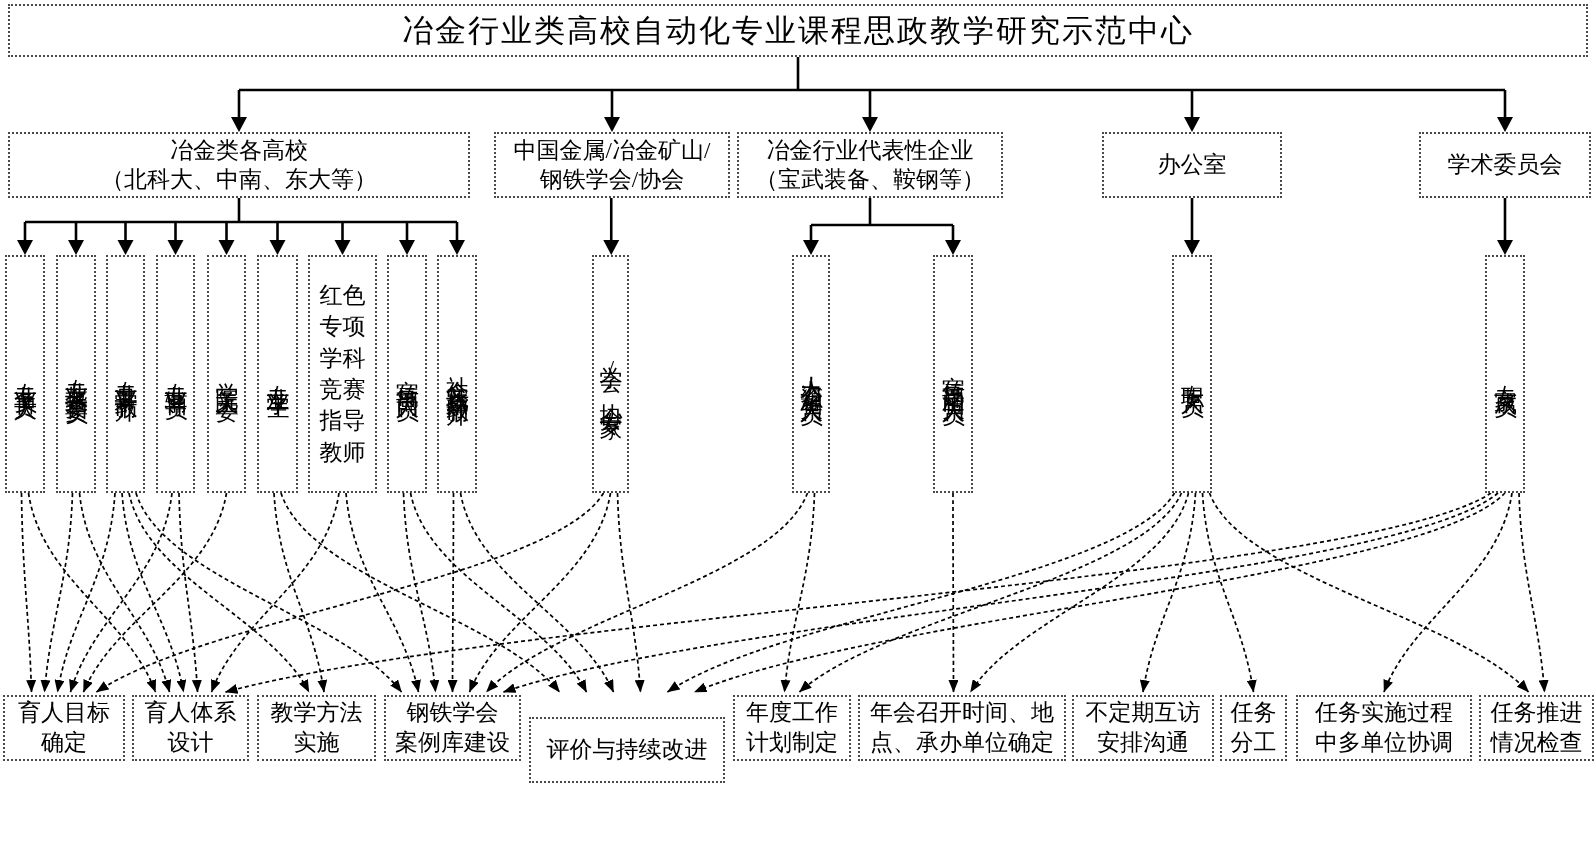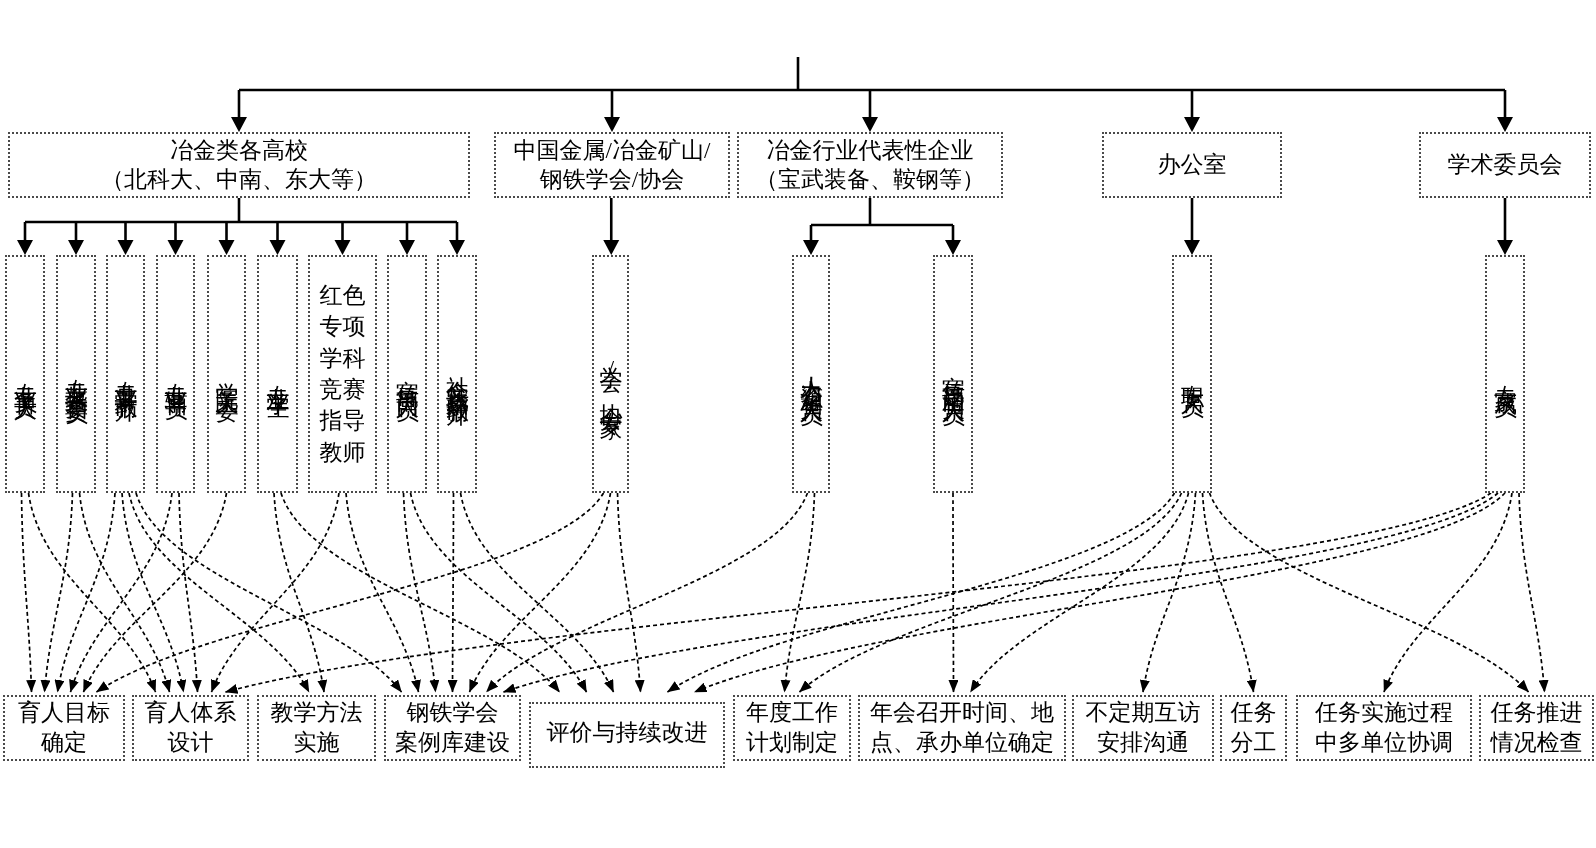--- a/index.html
+++ b/index.html
@@ -110,20 +110,23 @@
         <path d="M 1202.5,493 C 1207.6,578 1242.28,617 1253.5,692" class="dash" marker-end="url(#dart)"></path>
         <path d="M 1209.5,493 C 1241.4,578 1458.32,617 1528.5,692" class="dash" marker-end="url(#dart)"></path>
         <path d="M 1491,493 C 1364.45,578 503.91,617 225.5,692" class="dash" marker-end="url(#dart)"></path>
         <path d="M 1498,493 C 1398.55,578 722.29,617 503.5,692" class="dash" marker-end="url(#dart)"></path>
         <path d="M 1505,493 C 1423.95,578 872.81,617 694.5,692" class="dash" marker-end="url(#dart)"></path>
         <path d="M 1512,493 C 1499.2,578 1412.16,617 1384,692" class="dash" marker-end="url(#dart)"></path>
         <path d="M 1519,493 C 1521.55,578 1538.89,617 1544.5,692" class="dash" marker-end="url(#dart)"></path>
       </g>
   </svg>
 
+  <div class="box title-box" style="left:8px;top:4px;width:1580px;height:53px;">
+    <span>冶金行业类高校自动化专业课程思政教学研究示范中心</span>
+  </div>
 
   <div id="nodes">
       <div class="box unit" style="left: 8px; top: 132px; width: 462px; height: 66px;">冶金类各高校
 （北科大、中南、东大等）</div>
       <div class="box unit" style="left: 494px; top: 132px; width: 236px; height: 66px;">中国金属/冶金矿山/
 钢铁学会/协会</div>
       <div class="box unit" style="left: 737px; top: 132px; width: 266px; height: 66px;">冶金行业代表性企业
 （宝武装备、鞍钢等）</div>
       <div class="box unit" style="left: 1102px; top: 132px; width: 180px; height: 66px;">办公室</div>
       <div class="box unit" style="left: 1419px; top: 132px; width: 172px; height: 66px;">学术委员会</div>
@@ -170,21 +173,21 @@
         <span class="vtext">专家成员</span>
       </div>
       <div class="box task" style="left: 3px; top: 695px; width: 122px; height: 66px;">育人目标
 确定</div>
       <div class="box task" style="left: 132px; top: 695px; width: 117px; height: 66px;">育人体系
 设计</div>
       <div class="box task" style="left: 257px; top: 695px; width: 119px; height: 66px;">教学方法
 实施</div>
       <div class="box task" style="left: 384px; top: 695px; width: 137px; height: 66px;">钢铁学会
 案例库建设</div>
-      <div class="box task" style="left: 529px; top: 702px; width: 196px; height: 66px; font-family: Liberation Mono, monospace;">评价与持续改进</div>
+      <div class="box task" style="left: 529px; top: 717px; width: 196px; height: 66px;">评价与持续改进</div>
       <div class="box task" style="left: 733px; top: 695px; width: 118px; height: 66px;">年度工作
 计划制定</div>
       <div class="box task" style="left: 858px; top: 695px; width: 208px; height: 66px;">年会召开时间、地
 点、承办单位确定</div>
       <div class="box task" style="left: 1072px; top: 695px; width: 142px; height: 66px;">不定期互访
 安排沟通</div>
       <div class="box task" style="left: 1220px; top: 695px; width: 67px; height: 66px;">任务
 分工</div>
       <div class="box task" style="left: 1296px; top: 695px; width: 176px; height: 66px;">任务实施过程
 中多单位协调</div>

